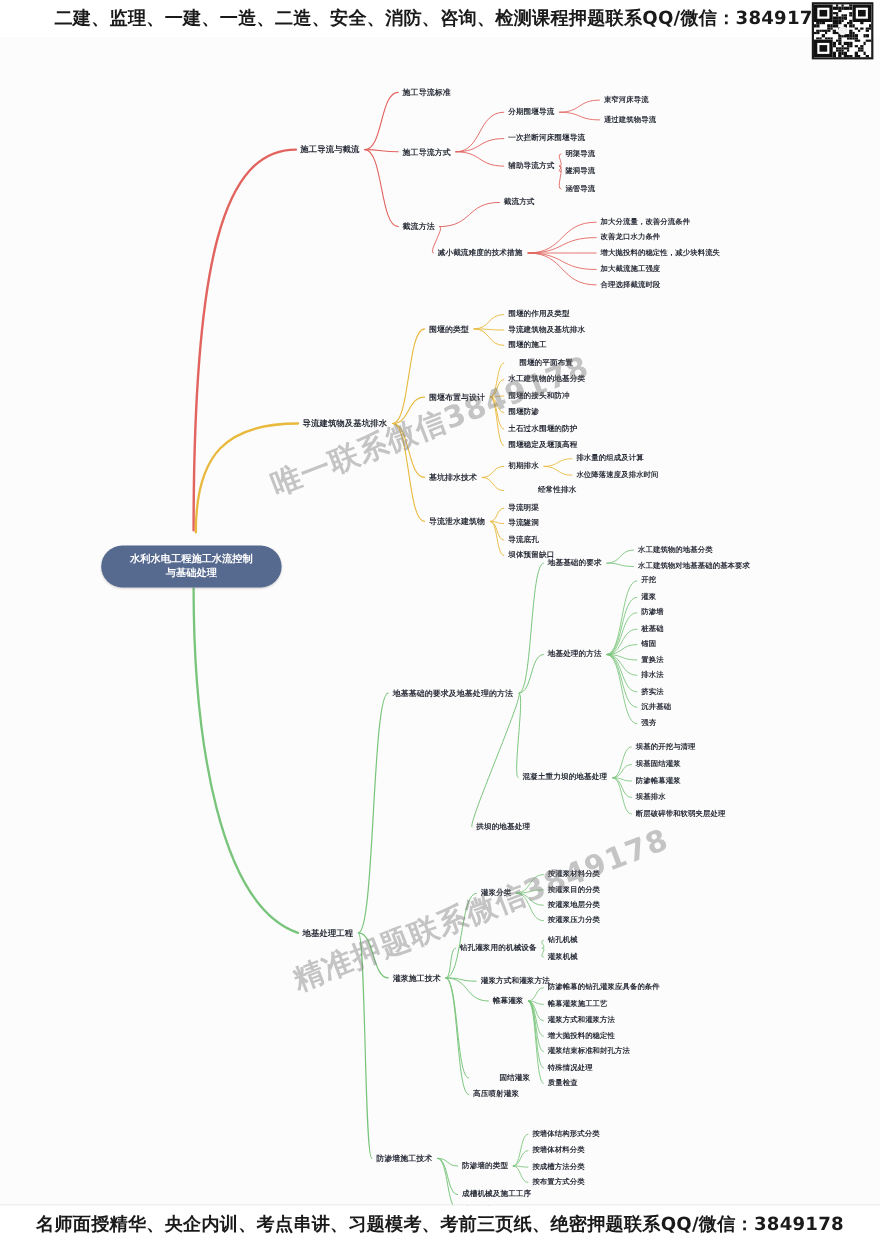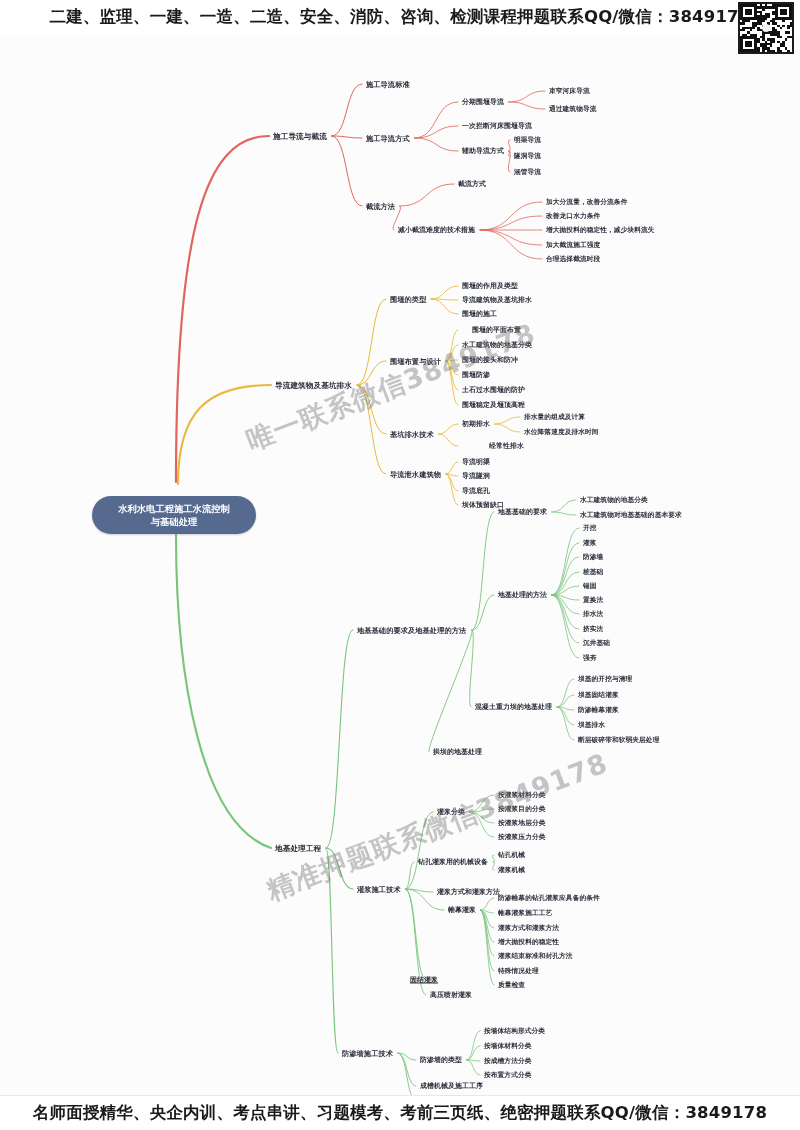--- a/index.html
+++ b/index.html
@@ -404,21 +404,21 @@
         <div class="node lvl4" style="left: 578px; top: 645px;">坝基的开挖与清理</div>
         <div class="node lvl4" style="left: 578px; top: 661px;">坝基固结灌浆</div>
         <div class="node lvl4" style="left: 578px; top: 676px;">防渗帷幕灌浆</div>
         <div class="node lvl4" style="left: 578px; top: 691px;">坝基排水</div>
         <div class="node lvl4" style="left: 578px; top: 706px;">断层破碎带和软弱夹层处理</div>
         <div class="node lvl3" style="left: 433px; top: 718px;">拱坝的地基处理</div>
         <div class="node lvl3" style="left: 437px; top: 778px;">灌浆分类</div>
         <div class="node lvl3" style="left: 418px; top: 828px;">钻孔灌浆用的机械设备</div>
         <div class="node lvl3" style="left: 437px; top: 858px;">灌浆方式和灌浆方法</div>
         <div class="node lvl3" style="left: 448px; top: 876px;">帷幕灌浆</div>
-        <div class="node lvl3" style="left: 410px; top: 946px; text-decoration: underline;">固结灌浆</div>
+        <div class="node lvl3" style="left: 454px; top: 946px;">固结灌浆</div>
         <div class="node lvl3" style="left: 430px; top: 961px;">高压喷射灌浆</div>
         <div class="node lvl4" style="left: 498px; top: 761px;">按灌浆材料分类</div>
         <div class="node lvl4" style="left: 498px; top: 775px;">按灌浆目的分类</div>
         <div class="node lvl4" style="left: 498px; top: 789px;">按灌浆地层分类</div>
         <div class="node lvl4" style="left: 498px; top: 803px;">按灌浆压力分类</div>
         <div class="node lvl4" style="left: 498px; top: 821px;">钻孔机械</div>
         <div class="node lvl4" style="left: 498px; top: 836px;">灌浆机械</div>
         <div class="node lvl4" style="left: 498px; top: 864px;">防渗帷幕的钻孔灌浆应具备的条件</div>
         <div class="node lvl4" style="left: 498px; top: 879px;">帷幕灌浆施工工艺</div>
         <div class="node lvl4" style="left: 498px; top: 894px;">灌浆方式和灌浆方法</div>

